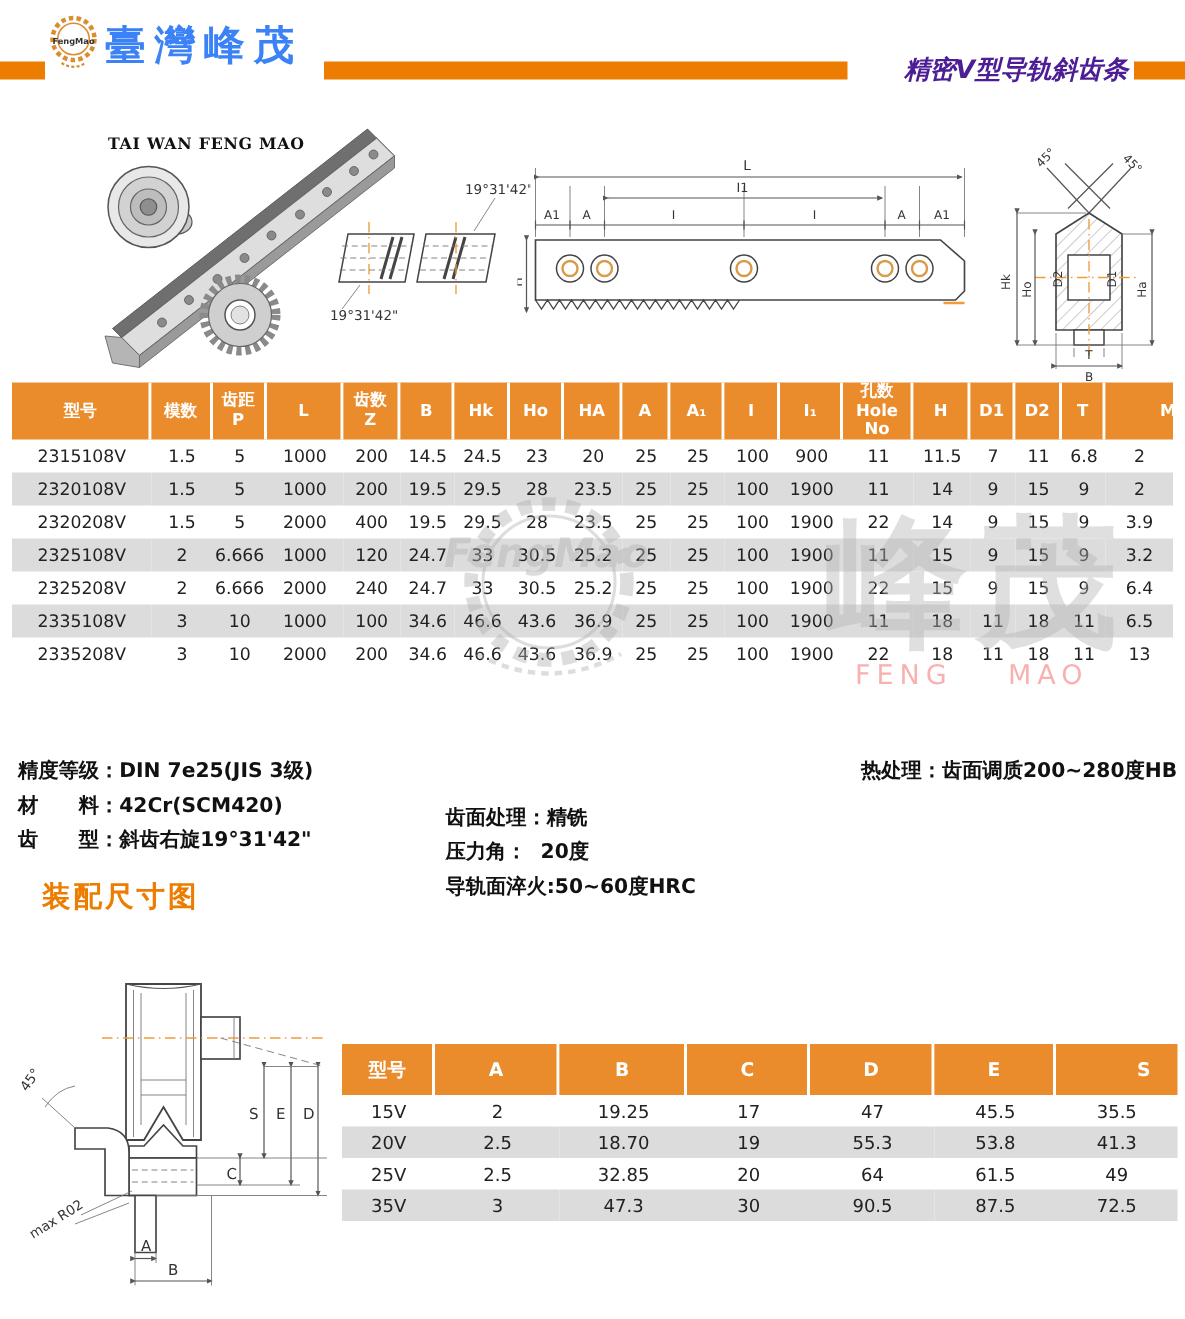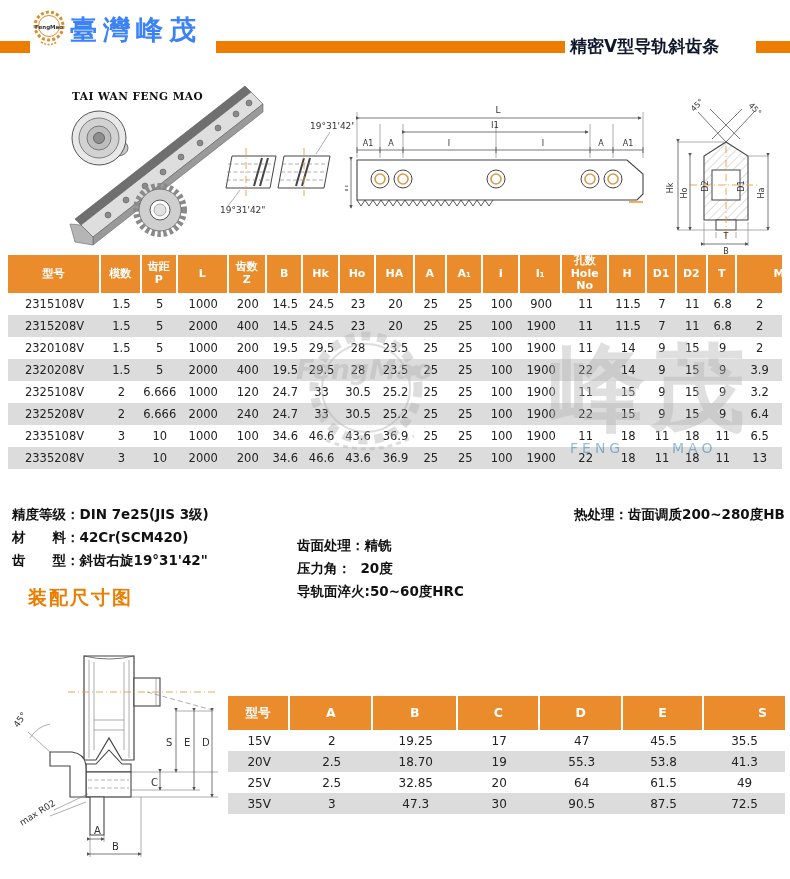--- a/index.html
+++ b/index.html
@@ -9,22 +9,22 @@
 
   
   .company-cn{left:70px;top:12px;font-family:"DejaVu Serif","Liberation Serif",serif;
               font-size:27px;font-weight:bold;letter-spacing:6px;color:#3b82f6;}
   .company-en{left:72px;top:44px;font-family:"DejaVu Serif","Liberation Serif",serif;
               font-size:10.5px;font-weight:bold;color:#111;letter-spacing:.5px;margin-top:46px;}
   .bar{background:#ec7d00;height:12px;top:41px;}
   .bar-left{left:0;width:30px;}
   .bar-mid{left:216px;width:349px;}
   .bar-right{left:756px;width:34px;}
-  .page-title{left:570px;top:35px;width:182px;text-align:left;
-              font-size:17px;font-weight:bold;color:#0f172a;}
+  .page-title{left:570px;top:35px;width:182px;text-align:right;
+              font-size:17px;font-weight:bold;color:#4c1d95;font-style:italic;}
 
   
   table{border-collapse:separate;border-spacing:0;table-layout:fixed;}
   .spec-table{left:8px;top:255px;width:774px;}
   .asm-table{left:228px;top:696px;width:557px;}
   th{background:#ea8c2b;color:#fff;font-weight:bold;font-size:11px;
      text-align:center;vertical-align:middle;padding:0;border-right:2px solid #fff;
      white-space:pre-line;line-height:1.15;}
   th:last-child{border-right:none;padding-left:36px;}
   .spec-table th{height:31px;}
@@ -40,21 +40,21 @@
   .c1{left:12px;} .c2{left:297px;margin-top:31px;} .c3{left:574px;}
 
   .section-title{left:28px;top:585px;font-size:19px;font-weight:bold;color:#ec7d00;
                  letter-spacing:2px;}
 
   
   .watermark{left:288px;top:318px;width:460px;height:165px;opacity:.42;
              pointer-events:none;z-index:5;color:#9d9d9d;}
   .wm-cn{position:absolute;font-size:95px;font-weight:bold;color:#b5b5b5;top:8px;}
   .wm-cn1{left:262px;} .wm-cn2{left:362px;}
-  .wm-en{position:absolute;font-size:14px;letter-spacing:4px;color:#0369a1;top:122px;}
+  .wm-en{position:absolute;font-size:18px;letter-spacing:4px;color:#ef4444;top:122px;}
   .wm-en1{left:282px;} .wm-en2{left:384px;text-align:right;}
   .wm-logo-text{position:absolute;left:8px;top:36px;font-size:27px;font-weight:bold;
                 color:#b0b0b0;font-style:italic;}
 
   svg text{font-family:"DejaVu Sans","Liberation Sans",sans-serif;fill:#333;}
   .dim{stroke:#555;stroke-width:.8;fill:none;}
   .thin{stroke:#777;stroke-width:.6;fill:none;}
   .cl{stroke:#f09a3c;stroke-width:.9;fill:none;stroke-dasharray:7 3 1 3;}
 </style>
 </head>
@@ -308,41 +308,20 @@
           <td>100</td>
           <td>900</td>
           <td>11</td>
           <td>11.5</td>
           <td>7</td>
           <td>11</td>
           <td>6.8</td>
           <td>2</td>
         </tr>
         <tr>
-          <td>2315208V</td>
-          <td>1.5</td>
-          <td>5</td>
-          <td>2000</td>
-          <td>400</td>
-          <td>14.5</td>
-          <td>24.5</td>
-          <td>23</td>
-          <td>20</td>
-          <td>25</td>
-          <td>25</td>
-          <td>100</td>
-          <td>1900</td>
-          <td>11</td>
-          <td>11.5</td>
-          <td>7</td>
-          <td>11</td>
-          <td>6.8</td>
-          <td>2</td>
-        </tr>
-        <tr>
           <td>2320108V</td>
           <td>1.5</td>
           <td>5</td>
           <td>1000</td>
           <td>200</td>
           <td>19.5</td>
           <td>29.5</td>
           <td>28</td>
           <td>23.5</td>
           <td>25</td>

